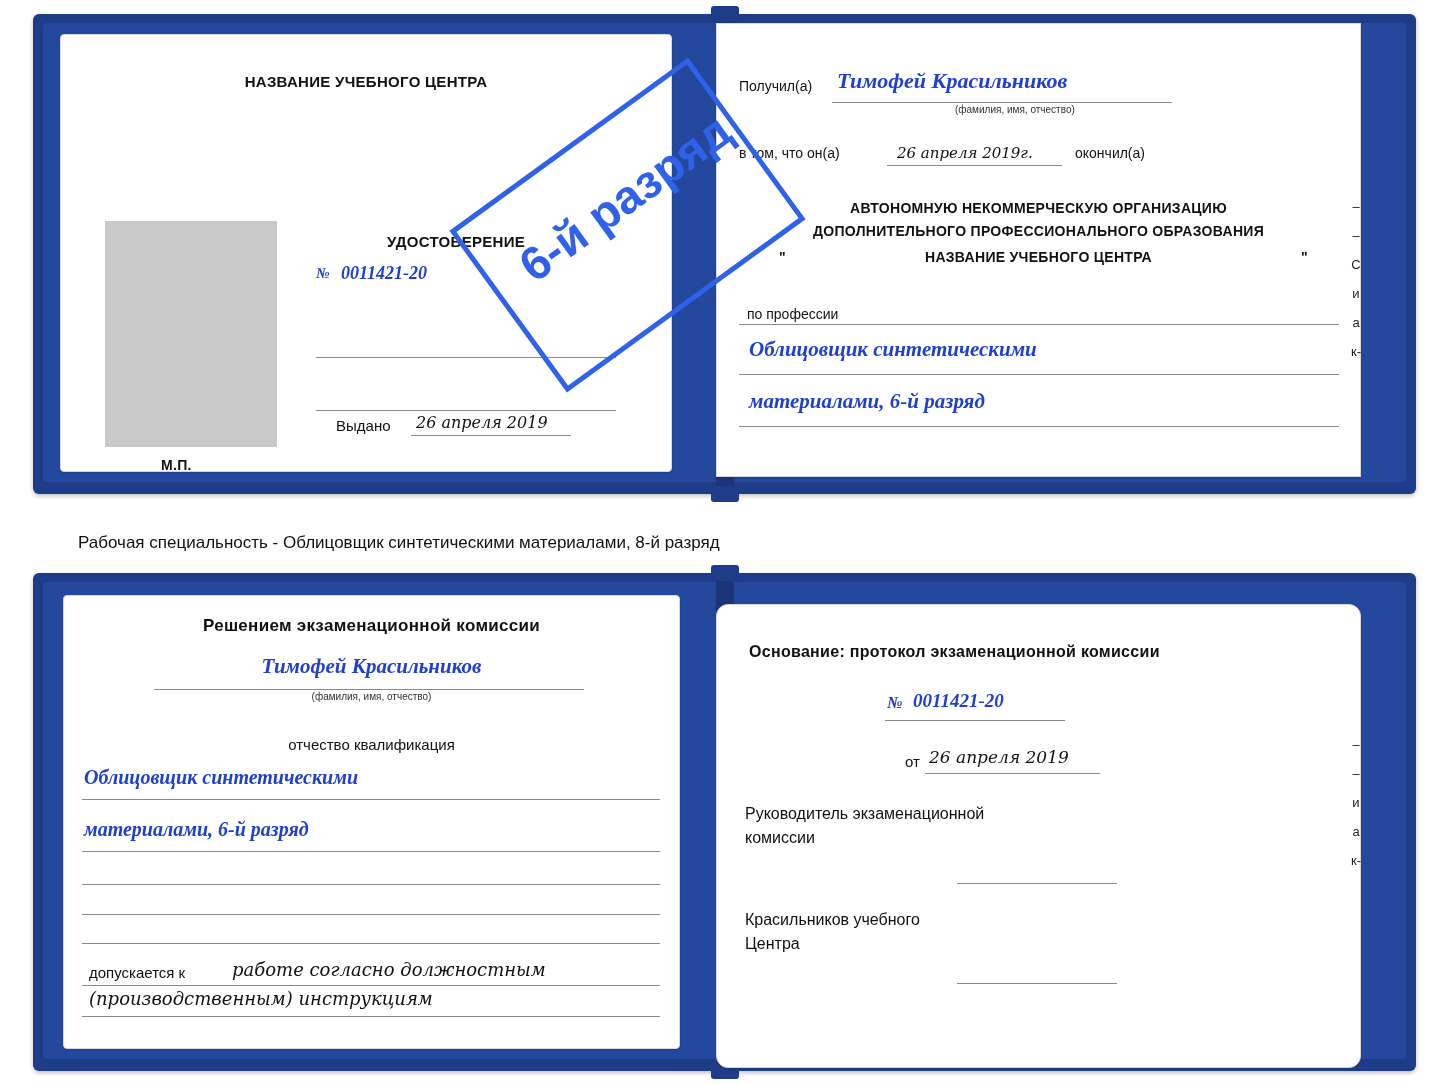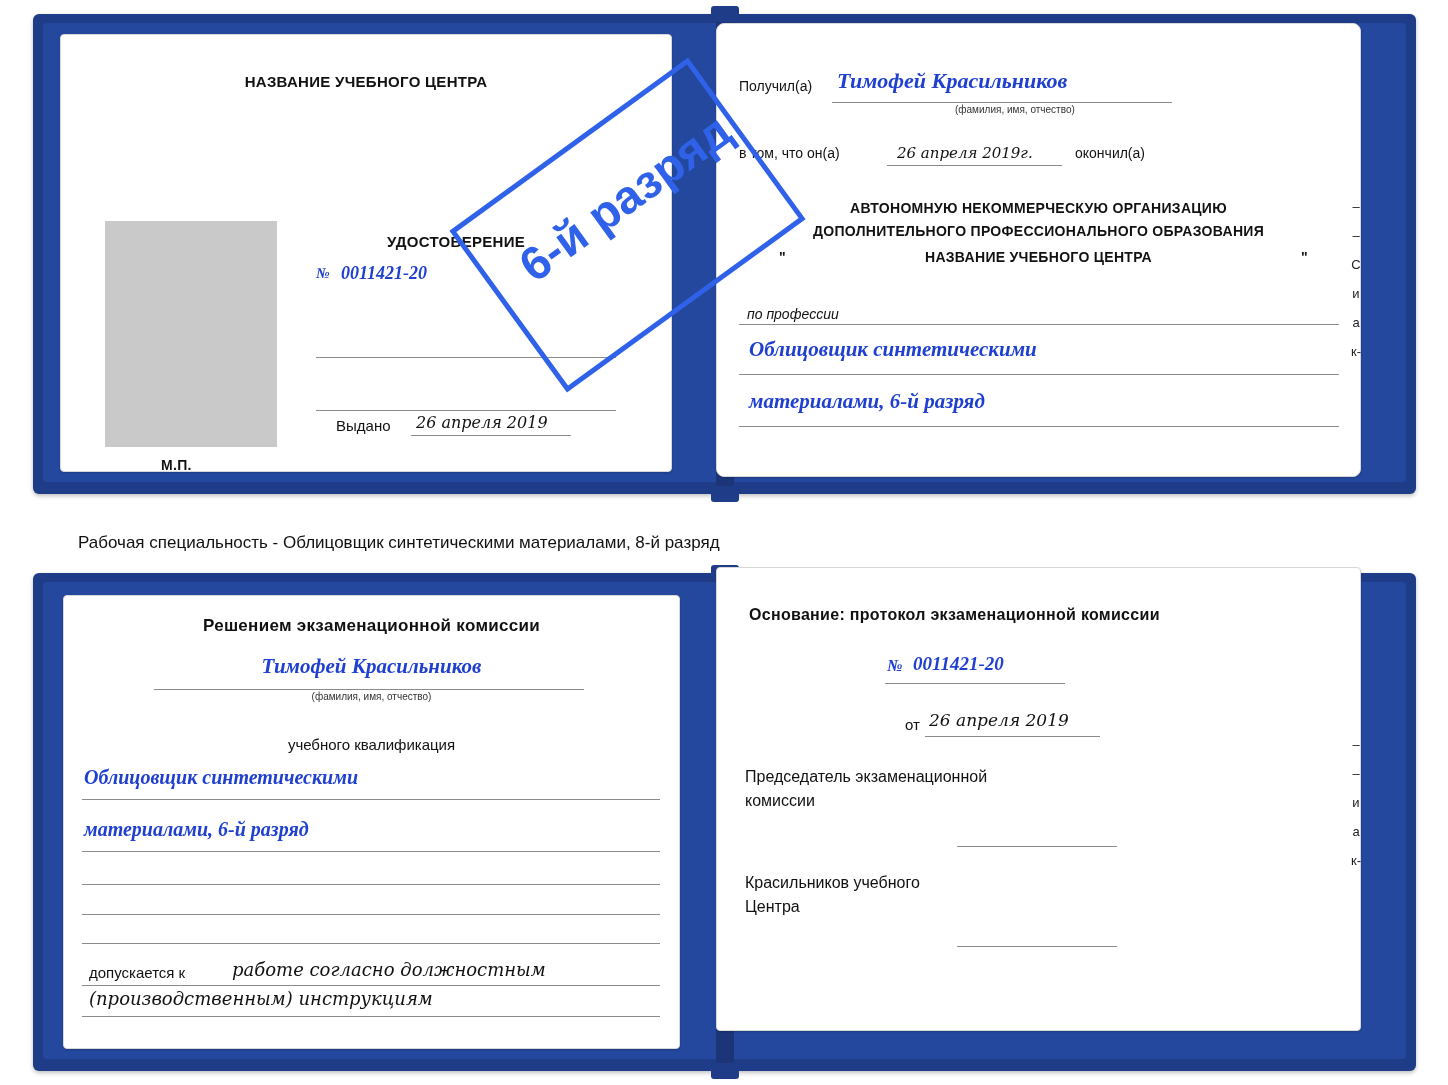--- a/index.html
+++ b/index.html
@@ -12,24 +12,24 @@
 
   .book .inner{position:absolute;inset:9px 10px 12px 10px;background:#23489e;border-radius:4px;}
   .spine{position:absolute;top:0;bottom:0;left:50%;width:18px;margin-left:-9px;background:#1b3578;}
   .tab-top{position:absolute;top:-8px;left:50%;margin-left:-14px;width:28px;height:16px;background:#1f3c88;border-radius:3px;}
   .tab-bot{position:absolute;bottom:-8px;left:50%;margin-left:-14px;width:28px;height:16px;background:#1f3c88;border-radius:3px;}
 
   .page{position:absolute;background:#fff;border:1px solid #d8d8d8;box-shadow:0 1px 2px rgba(0,0,0,.18);}
 
   
   .t-left{left:60px;top:34px;width:610px;height:436px;border-radius:4px;}
-  .t-right{left:716px;top:23px;width:643px;height:452px;border-radius:8px;}
+  .t-right{left:716px;top:23px;width:643px;height:452px;border-radius:0;}
   
   .b-left{left:63px;top:595px;width:615px;height:452px;border-radius:4px;}
-  .b-right{left:716px;top:567px;width:643px;height:462px;border-radius:4px;}
+  .b-right{left:716px;top:604px;width:643px;height:462px;border-radius:12px;}
 
   .ttl{font-weight:bold;letter-spacing:.3px;color:#111;}
   .txt{color:#111;}
   .hand{font-family:Liberation Serif, serif;font-style:italic;color:#1f3fd0;font-weight:bold;}
   .handblk{font-family:"DejaVu Serif",serif;font-style:italic;color:#111;}
   .sub{font-size:10px;color:#333;}
   .rule{border-bottom:1px solid #8b8b8b;height:0;}
   .photo{position:absolute;background:#c9c9c9;}
 
   
@@ -86,21 +86,21 @@
   <div class="rule" style="position:absolute;left:170px;top:141px;width:175px;"></div>
   <div style="position:absolute;left:358px;top:121px;font-size:14px;" class="txt">окончил(а)</div>
 
   <div style="position:absolute;left:0;right:0;top:176px;text-align:center;font-size:14px;" class="ttl">АВТОНОМНУЮ НЕКОММЕРЧЕСКУЮ ОРГАНИЗАЦИЮ</div>
   <div style="position:absolute;left:0;right:0;top:199px;text-align:center;font-size:14px;" class="ttl">ДОПОЛНИТЕЛЬНОГО ПРОФЕССИОНАЛЬНОГО ОБРАЗОВАНИЯ</div>
   <div style="position:absolute;left:62px;top:225px;font-size:14px;" class="ttl">"</div>
   <div style="position:absolute;left:0;right:0;top:225px;text-align:center;font-size:14px;" class="ttl">НАЗВАНИЕ УЧЕБНОГО ЦЕНТРА</div>
   <div style="position:absolute;right:52px;top:225px;font-size:14px;" class="ttl">"</div>
 
   <div class="rule" style="position:absolute;left:22px;top:300px;width:600px;"></div>
-  <div style="position:absolute;left:30px;top:282px;font-size:14px;font-style:italic;" class="txt">по профессии</div>
+  <div style="position:absolute;left:30px;top:282px;font-size:14px;" class="txt">по профессии</div>
 
   <div style="position:absolute;left:32px;top:313px;font-size:21px;" class="hand">Облицовщик синтетическими</div>
   <div class="rule" style="position:absolute;left:22px;top:350px;width:600px;"></div>
 
   <div style="position:absolute;left:32px;top:365px;font-size:21px;" class="hand">материалами, 6-й разряд</div>
   <div class="rule" style="position:absolute;left:22px;top:402px;width:600px;"></div>
 </div>
 
 <div class="edgecol" style="left:1348px;top:192px;">
   <div>–</div>
@@ -125,21 +125,21 @@
   <div class="tab-bot"></div>
 </div>
 
 <div class="page b-left">
   <div style="position:absolute;left:0;right:0;top:20px;text-align:center;font-size:17px;" class="ttl">Решением экзаменационной комиссии</div>
 
   <div style="position:absolute;left:0;right:0;top:58px;text-align:center;font-size:21px;" class="hand">Тимофей Красильников</div>
   <div class="rule" style="position:absolute;left:90px;top:93px;width:430px;"></div>
   <div style="position:absolute;left:0;right:0;top:95px;text-align:center;" class="sub">(фамилия, имя, отчество)</div>
 
-  <div style="position:absolute;left:0;right:0;top:140px;text-align:center;font-size:15px;" class="txt">учебного квалификация</div>
+  <div style="position:absolute;left:0;right:0;top:140px;text-align:center;font-size:15px;" class="txt">отчество квалификация</div>
 
   <div style="position:absolute;left:20px;top:170px;font-size:20px;" class="hand">Облицовщик синтетическими</div>
   <div class="rule" style="position:absolute;left:18px;top:203px;width:578px;"></div>
 
   <div style="position:absolute;left:20px;top:222px;font-size:20px;" class="hand">материалами, 6-й разряд</div>
   <div class="rule" style="position:absolute;left:18px;top:255px;width:578px;"></div>
   <div class="rule" style="position:absolute;left:18px;top:288px;width:578px;"></div>
   <div class="rule" style="position:absolute;left:18px;top:318px;width:578px;"></div>
   <div class="rule" style="position:absolute;left:18px;top:347px;width:578px;"></div>
 
@@ -154,21 +154,21 @@
   <div style="position:absolute;left:32px;top:38px;font-size:16px;" class="ttl">Основание: протокол экзаменационной комиссии</div>
 
   <div style="position:absolute;left:170px;top:88px;font-size:17px;" class="hand">№</div>
   <div style="position:absolute;left:196px;top:85px;font-size:19px;" class="hand">0011421-20</div>
   <div class="rule" style="position:absolute;left:168px;top:115px;width:180px;"></div>
 
   <div style="position:absolute;left:188px;top:148px;font-size:15px;" class="txt">от</div>
   <div style="position:absolute;left:212px;top:142px;font-size:17px;" class="handblk">26 апреля 2019</div>
   <div class="rule" style="position:absolute;left:208px;top:168px;width:175px;"></div>
 
-  <div style="position:absolute;left:28px;top:200px;font-size:16px;" class="txt">Председатель экзаменационной</div>
+  <div style="position:absolute;left:28px;top:200px;font-size:16px;" class="txt">Руководитель экзаменационной</div>
   <div style="position:absolute;left:28px;top:224px;font-size:16px;" class="txt">комиссии</div>
   <div class="rule" style="position:absolute;left:240px;top:278px;width:160px;"></div>
 
   <div style="position:absolute;left:28px;top:306px;font-size:16px;" class="txt">Красильников учебного</div>
   <div style="position:absolute;left:28px;top:330px;font-size:16px;" class="txt">Центра</div>
   <div class="rule" style="position:absolute;left:240px;top:378px;width:160px;"></div>
 </div>
 
 <div class="edgecol" style="left:1348px;top:730px;">
   <div>–</div>

